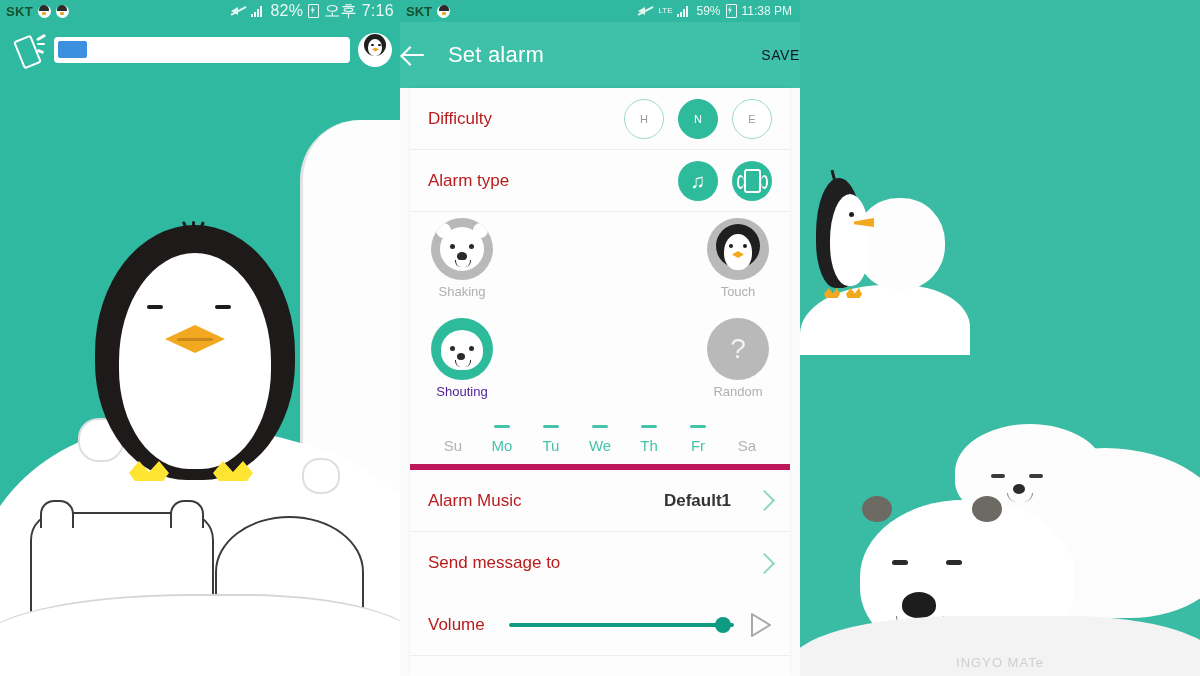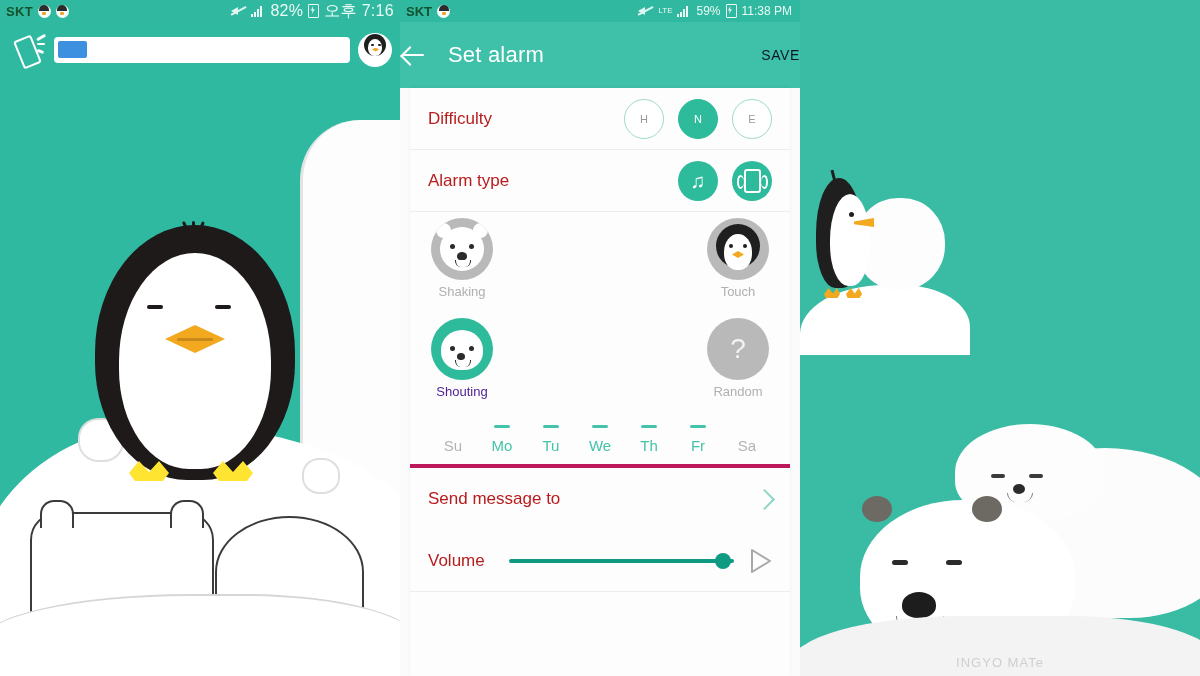--- a/index.html
+++ b/index.html
@@ -117,21 +117,21 @@
   .pg-belly{position:absolute;left:17px;top:16px;width:28px;height:36px;background:#fff;border-radius:50% 50% 45% 45%;}
   .pg-eye{position:absolute;width:4px;height:4px;border-radius:50%;background:#1f1f1f;top:26px;}
   .pg-eye.l{left:22px;}.pg-eye.r{right:22px;}
   .pg-beak{position:absolute;left:25px;top:33px;width:12px;height:7px;background:#f2a91f;clip-path:polygon(0 50%,50% 0,100% 50%,50% 100%);}
   .qmark{font-size:28px;color:#f3f3f3;display:flex;align-items:center;justify-content:center;height:100%;}
 
   .clock{position:absolute;left:50%;top:4px;transform:translateX(-50%);width:185px;height:185px;border-radius:50%;border:2px solid #4cc5aa;display:flex;flex-direction:column;align-items:center;justify-content:center;color:#35bda2;}
   .clock .ampm{font-size:30px;align-self:flex-start;margin-left:28px;line-height:30px;}
   .clock .time{font-size:52px;line-height:54px;letter-spacing:1px;}
 
-  .days-row{display:flex;align-items:flex-end;justify-content:space-between;padding:6px 24px 10px;border-bottom:4px solid #be185d;}
+  .days-row{display:flex;align-items:flex-end;justify-content:space-between;padding:6px 24px 10px;border-bottom:6px solid #be185d;}
   .day{width:38px;text-align:center;font-size:15px;color:#b3b3b3;position:relative;padding-top:14px;}
   .day.on{color:#45c3a9;}
   .day .mark{position:absolute;top:2px;left:50%;transform:translateX(-50%);width:16px;height:3px;border-radius:2px;background:transparent;}
   .day.on .mark{background:#45c3a9;}
 
   .value{font-size:17px;color:#333;font-weight:bold;}
   .chev{width:13px;height:13px;border-top:2.4px solid #8fd6c5;border-right:2.4px solid #8fd6c5;transform:rotate(45deg);margin-left:12px;}
   .vol-track{flex:1;height:4px;background:#0f9a82;border-radius:3px;margin:0 6px 0 24px;position:relative;}
   .vol-thumb{position:absolute;top:-6px;width:16px;height:16px;border-radius:50%;background:#0f9a82;}
   .play-outline{width:22px;height:26px;position:relative;margin-left:10px;}
@@ -353,20 +353,27 @@
       <div class="days-row">
         <div class="day"><span class="mark"></span><span>Su</span></div>
         <div class="day on"><span class="mark"></span><span>Mo</span></div>
         <div class="day on"><span class="mark"></span><span>Tu</span></div>
         <div class="day on"><span class="mark"></span><span>We</span></div>
         <div class="day on"><span class="mark"></span><span>Th</span></div>
         <div class="day on"><span class="mark"></span><span>Fr</span></div>
         <div class="day"><span class="mark"></span><span>Sa</span></div>
       </div>
 
+      <div class="row">
+        <div class="row-label">Alarm Music</div>
+        <div class="row-spacer">
+          <span class="value">Default1</span>
+          <span class="chev"></span>
+        </div>
+      </div>
 
       <div class="row" style="border-bottom:none;">
         <div class="row-label">Send message to</div>
         <div class="row-spacer">
           <span class="chev"></span>
         </div>
       </div>
 
       <div class="row">
         <div class="row-label">Volume</div>

